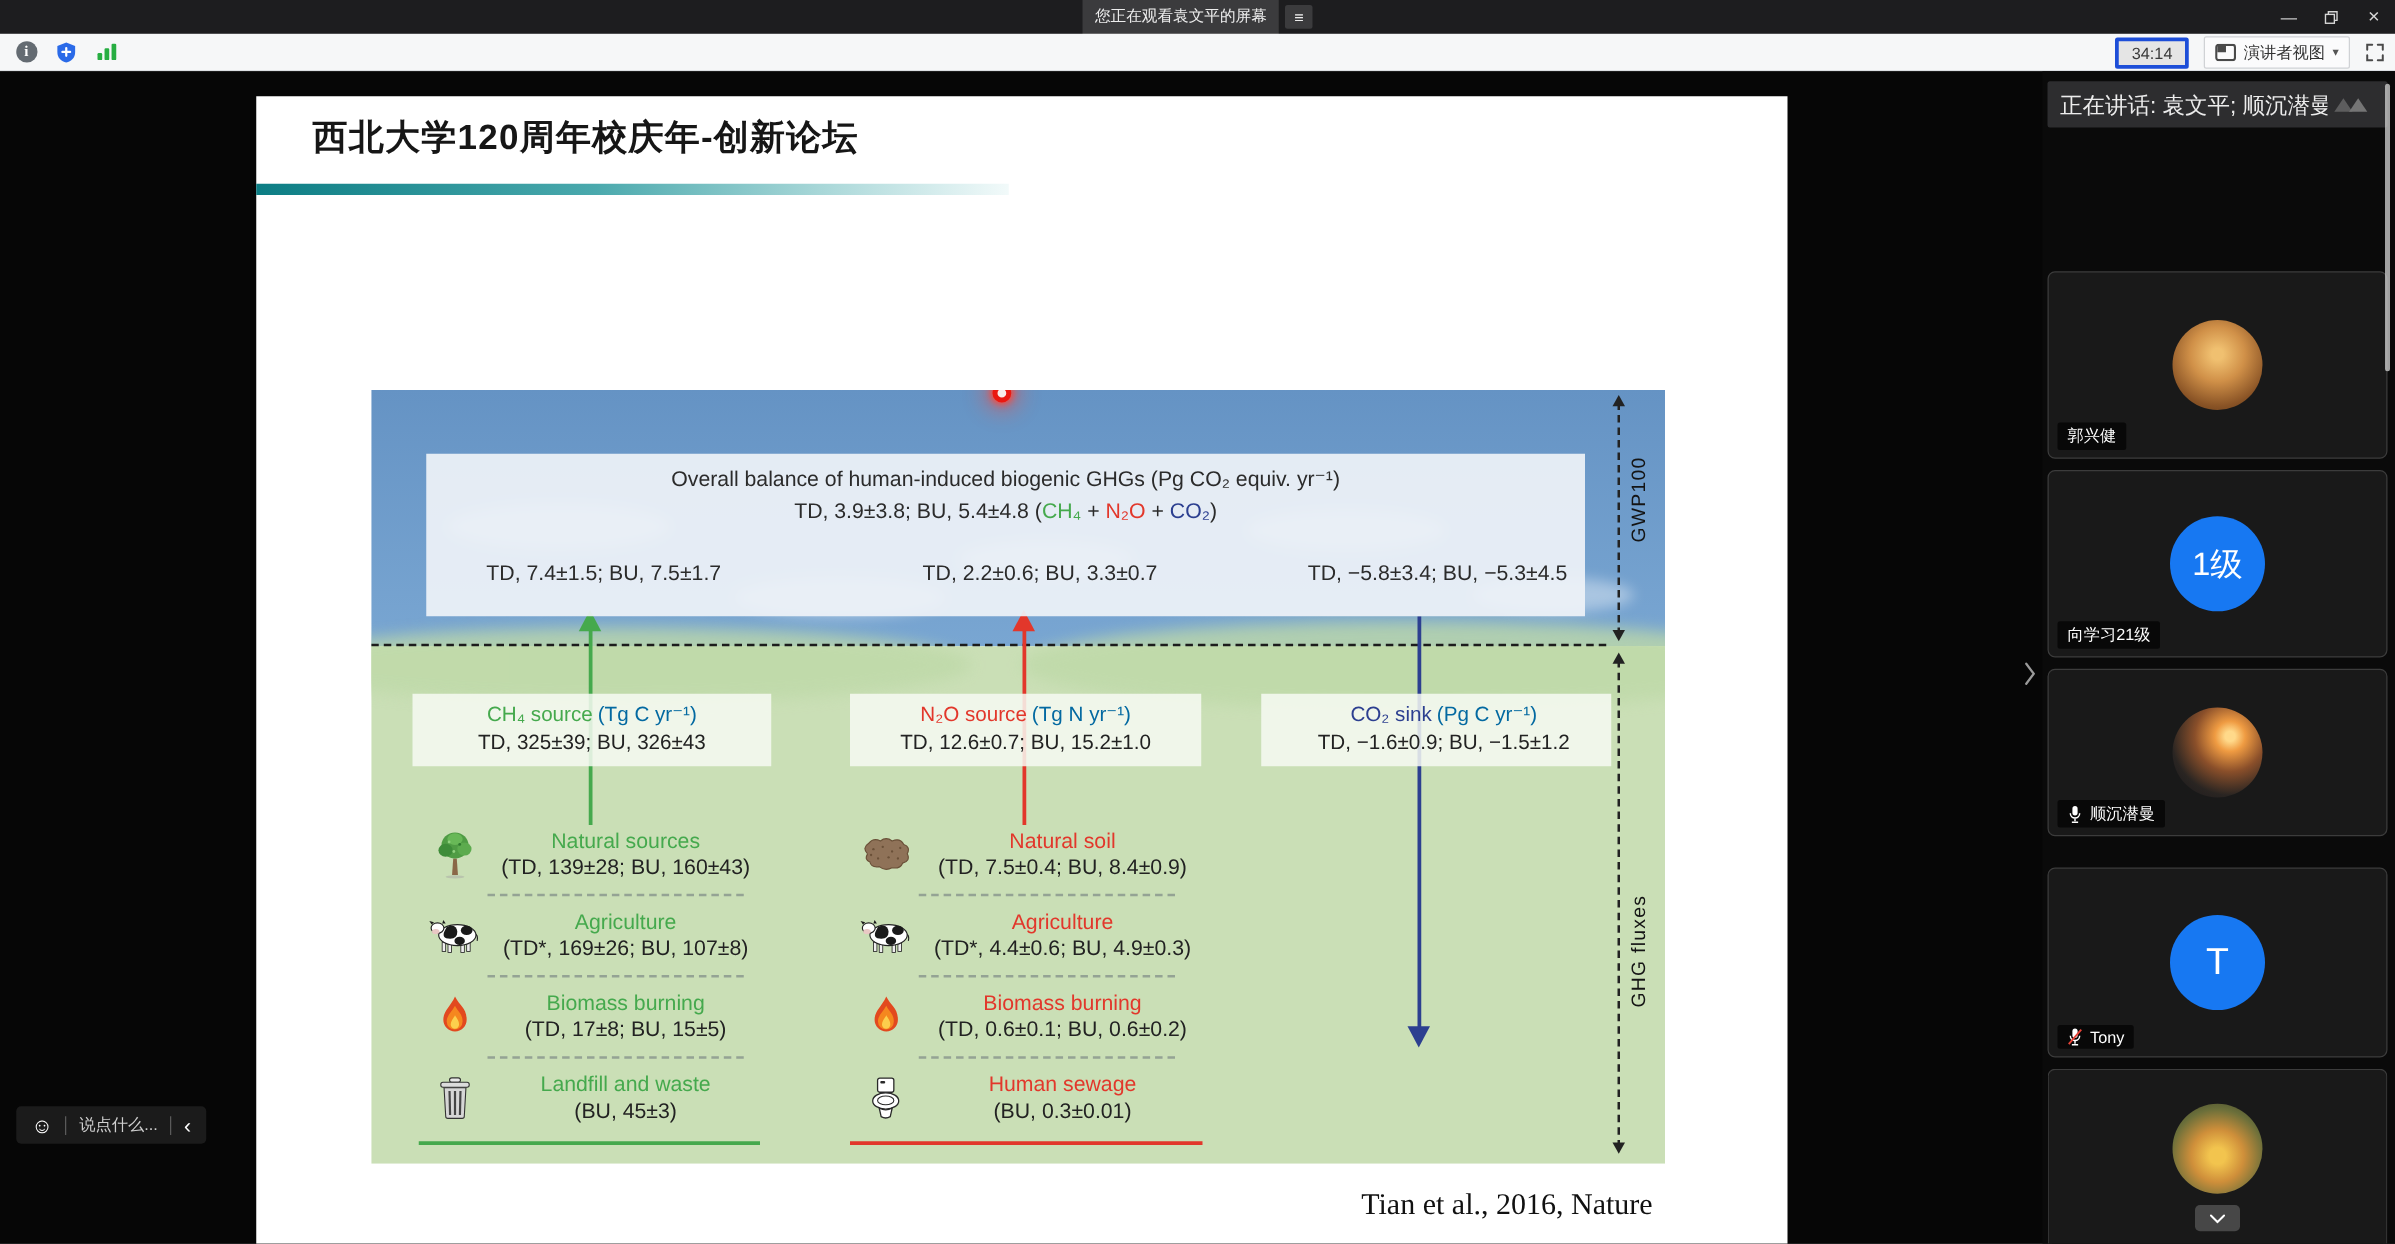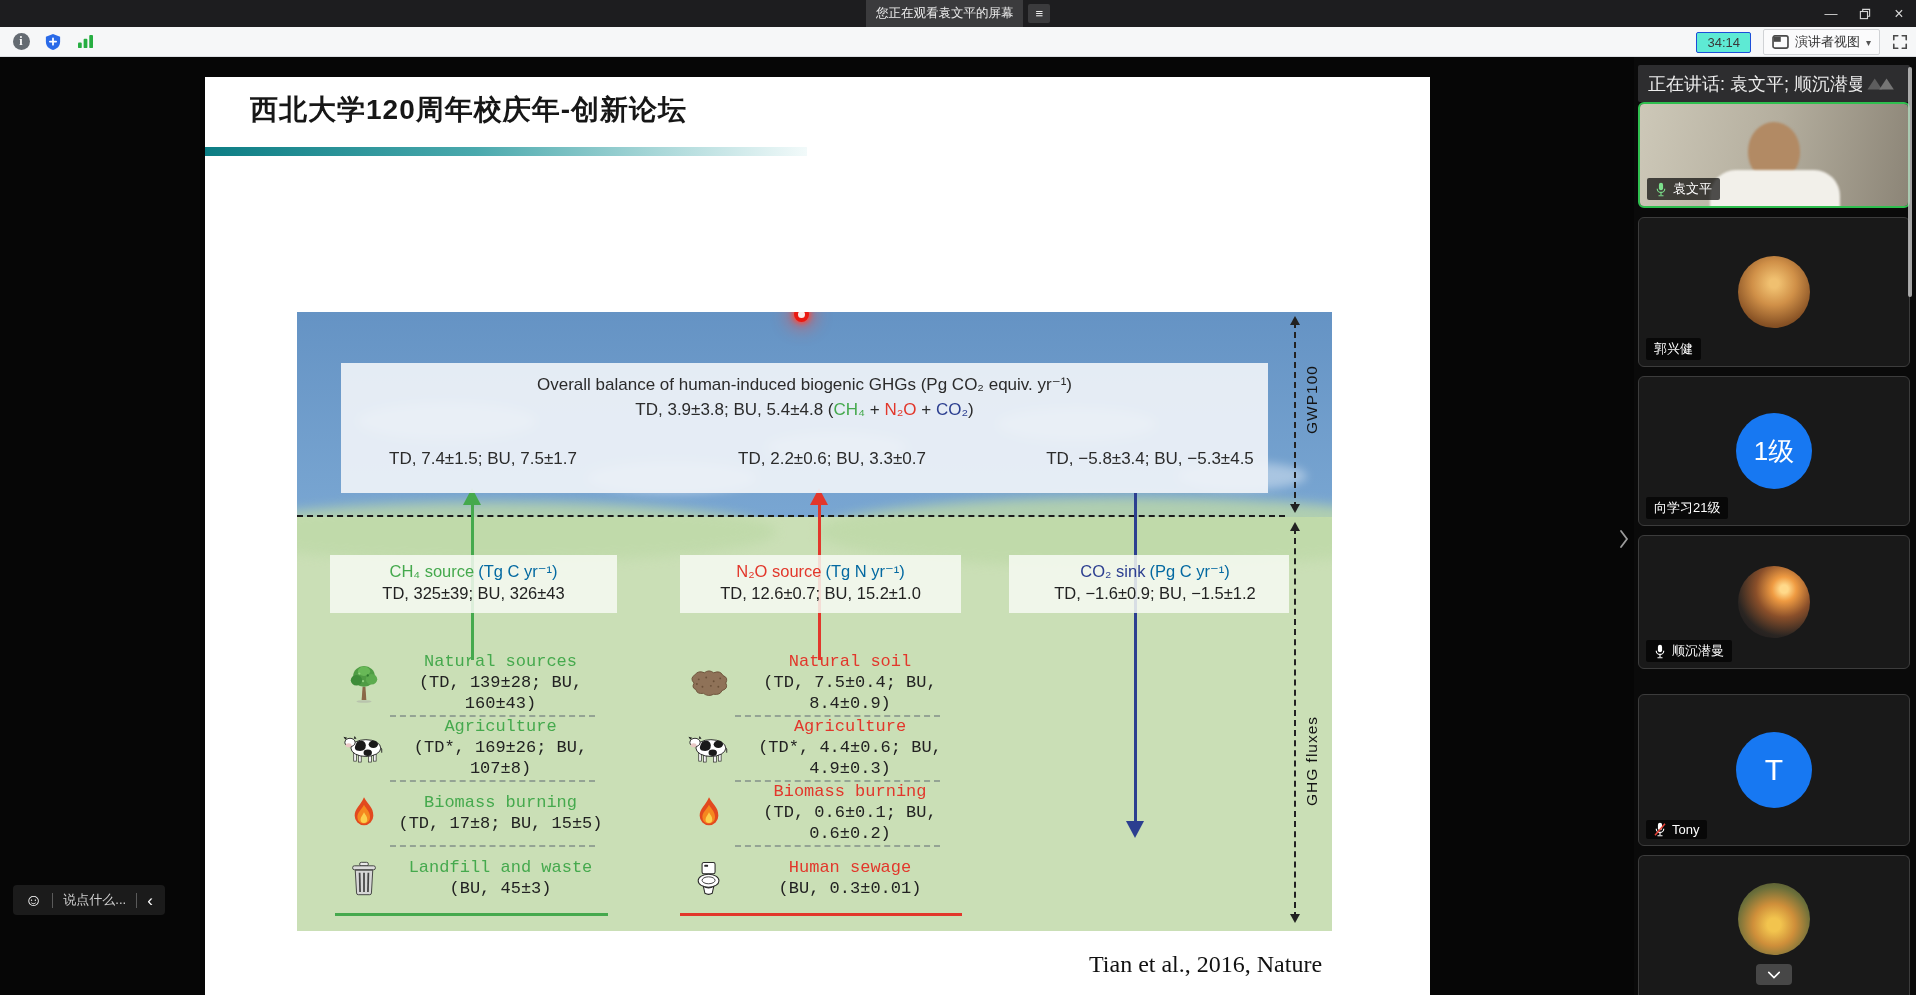--- a/index.html
+++ b/index.html
@@ -13,21 +13,21 @@
   .tb-badge .menu { background:#3b3b3d; color:#ededed; font-size:13px; padding:2px 7px; border-radius:2px; cursor:default; }
   .win-controls { position:absolute; right:0; top:0; height:27px; display:flex; }
   .win-btn { width:34px; height:27px; display:flex; align-items:center; justify-content:center; color:#d6d6d6; font-size:13px; }
 
   
   .toolbar { position:absolute; left:0; top:27px; width:1916px; height:30px; background:#f6f7f8; border-bottom:1px solid #dcdfe3; display:flex; align-items:center; }
   .tool-left { display:flex; align-items:center; gap:10px; padding-left:10px; }
   .tool-chip { width:22px; height:22px; display:flex; align-items:center; justify-content:center; border-radius:4px; }
   .info-circ { width:17px; height:17px; border-radius:50%; background:#646b72; color:#fff; font-size:12px; font-weight:bold; display:flex; align-items:center; justify-content:center; font-family:"Liberation Serif",serif; }
   .tool-right { position:absolute; right:8px; top:0; height:30px; display:flex; align-items:center; gap:12px; }
-  .timer-box { border:1px solid #1d4ed8; background:#5eead4; color:#3a3a3a; font-size:13px; padding:2px 10px; border-radius:2px; }
+  .timer-box { border:3px solid #1d4ed8; background:#e5e5e5; color:#3a3a3a; font-size:13px; padding:2px 10px; border-radius:2px; }
   .viewmode { display:flex; align-items:center; gap:6px; border:1px solid #d0d2d5; background:#fbfbfc; padding:3px 8px; border-radius:2px; color:#333; font-size:13px; }
   .viewmode .arr { font-size:10px; color:#555; }
 
   
   .stage { position:absolute; left:0; top:57px; width:1916px; height:938px; background:#060606; }
 
   
   .slide { position:absolute; left:205px; top:20px; width:1225px; height:918px; background:#ffffff; }
   .slide-header { position:absolute; left:45px; top:14px; font-size:28px; font-weight:bold; color:#161616; letter-spacing:1px;text-align:center; }
   .teal-bar { position:absolute; left:0; top:70px; width:602px; height:9px; background:linear-gradient(to right,#0c7d84,#4aa9ad 45%,#a8d7d8 75%,#f2fafa 100%); }
@@ -50,21 +50,21 @@
   .balance-box .l2 { margin-top:5px; font-size:17px; }
   .tot { position:absolute; top:86px; transform:translateX(-50%); font-size:17px; white-space:nowrap; color:#2b2b2b; }
 
   .src-box { position:absolute; top:243px; height:58px; background:rgba(247,250,243,.85); z-index:2; text-align:center; padding-top:7px; font-size:16.5px; color:#222; }
   .src-box .u { margin-left:4px; color:#0369a1; }
   .src-box .v { margin-top:3px; }
 
   .slist { position:absolute; top:340px; z-index:2; }
   .srow { height:63px; display:flex; align-items:center; }
   .sicon { width:58px; display:flex; justify-content:center; flex:none; }
-  .stext { flex:1; text-align:center; line-height:1.22;font-family:Liberation Mono, monospace; }
+  .stext { flex:1; text-align:center; line-height:1.22; }
   .stext .lab { font-size:17px; }
   .stext .val { font-size:17px; color:#222; }
   .ssep { border-top:2px dashed #94a394; margin-left:55px; width:205px; }
   .sfoot { height:3px; margin-top:3px; }
 
   .varrow { position:absolute; left:997px; border-left:2px dashed #222; z-index:1; }
   .vlabel { position:absolute; left:1006px; writing-mode:vertical-rl; transform:rotate(180deg); font-size:15.5px; color:#141414; letter-spacing:1px; z-index:2; }
 
   .laser { position:absolute; left:497px; top:-5px; width:15px; height:15px; border-radius:50%; border:4px solid #ea1810; background:#f8ece9; box-shadow:0 0 5px 2px rgba(255,70,55,.85), 0 0 16px 8px rgba(255,70,55,.4); z-index:9; }
 
@@ -384,34 +384,20 @@
 
   <div class="sidebar">
     <div class="speakbar">
       <span class="txt">正在讲话: 袁文平; 顺沉潜曼;</span>
       <svg viewBox="0 0 44 22" width="40" height="20" style="margin-right:8px;opacity:.75;">
           <path d="M6 17 L14 5 L22 17 Z" fill="#6e6e6e"></path>
           <path d="M19 17 L27 5 L35 17 Z" fill="#8d8d8d"></path>
         </svg>
     </div>
 
-    <div class="tile speaking" style="top:45px;height:106px;">
-      <div class="video-bg"></div>
-      <div class="person-head"></div>
-      <div class="person-body"></div>
-      <div class="namebadge">
-        <svg viewBox="0 0 14 18" width="12" height="15" style="color:#7ce08c;">
-            <rect x="4.5" y="1" width="5" height="9" rx="2.5" fill="currentColor"></rect>
-            <path d="M2.5 8 a4.5 4.5 0 0 0 9 0" fill="none" stroke="currentColor" stroke-width="1.4"></path>
-            <line x1="7" y1="13" x2="7" y2="15.5" stroke="currentColor" stroke-width="1.4"></line>
-            <line x1="4" y1="16.5" x2="10" y2="16.5" stroke="currentColor" stroke-width="1.4"></line>
-          </svg>
-        <span>袁文平</span>
-      </div>
-    </div>
 
     <div class="tile" style="top:160px;height:150px;">
       <div class="avatar-photo" style="background:radial-gradient(circle at 50% 38%, #f0c070 8%, #d09048 38%, #8a5426 72%, #5a3416 100%);"></div>
       <div class="namebadge">
         <span>郭兴健</span>
       </div>
     </div>
 
     <div class="tile" style="top:319px;height:150px;">
       <div class="avatar-blue">

